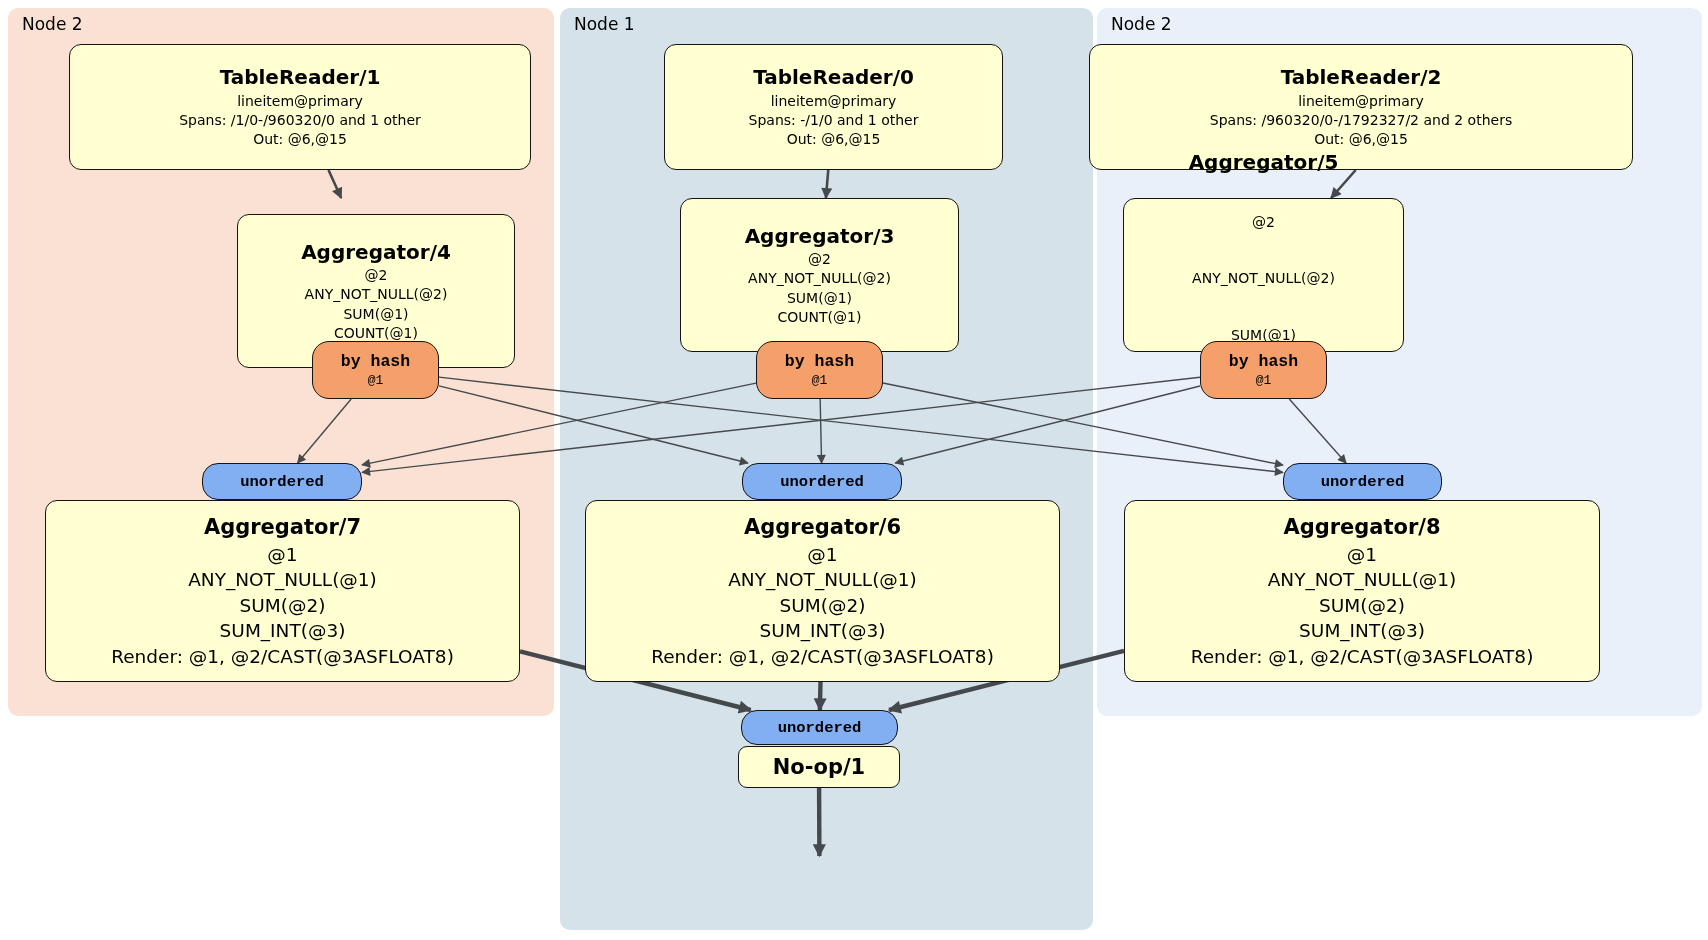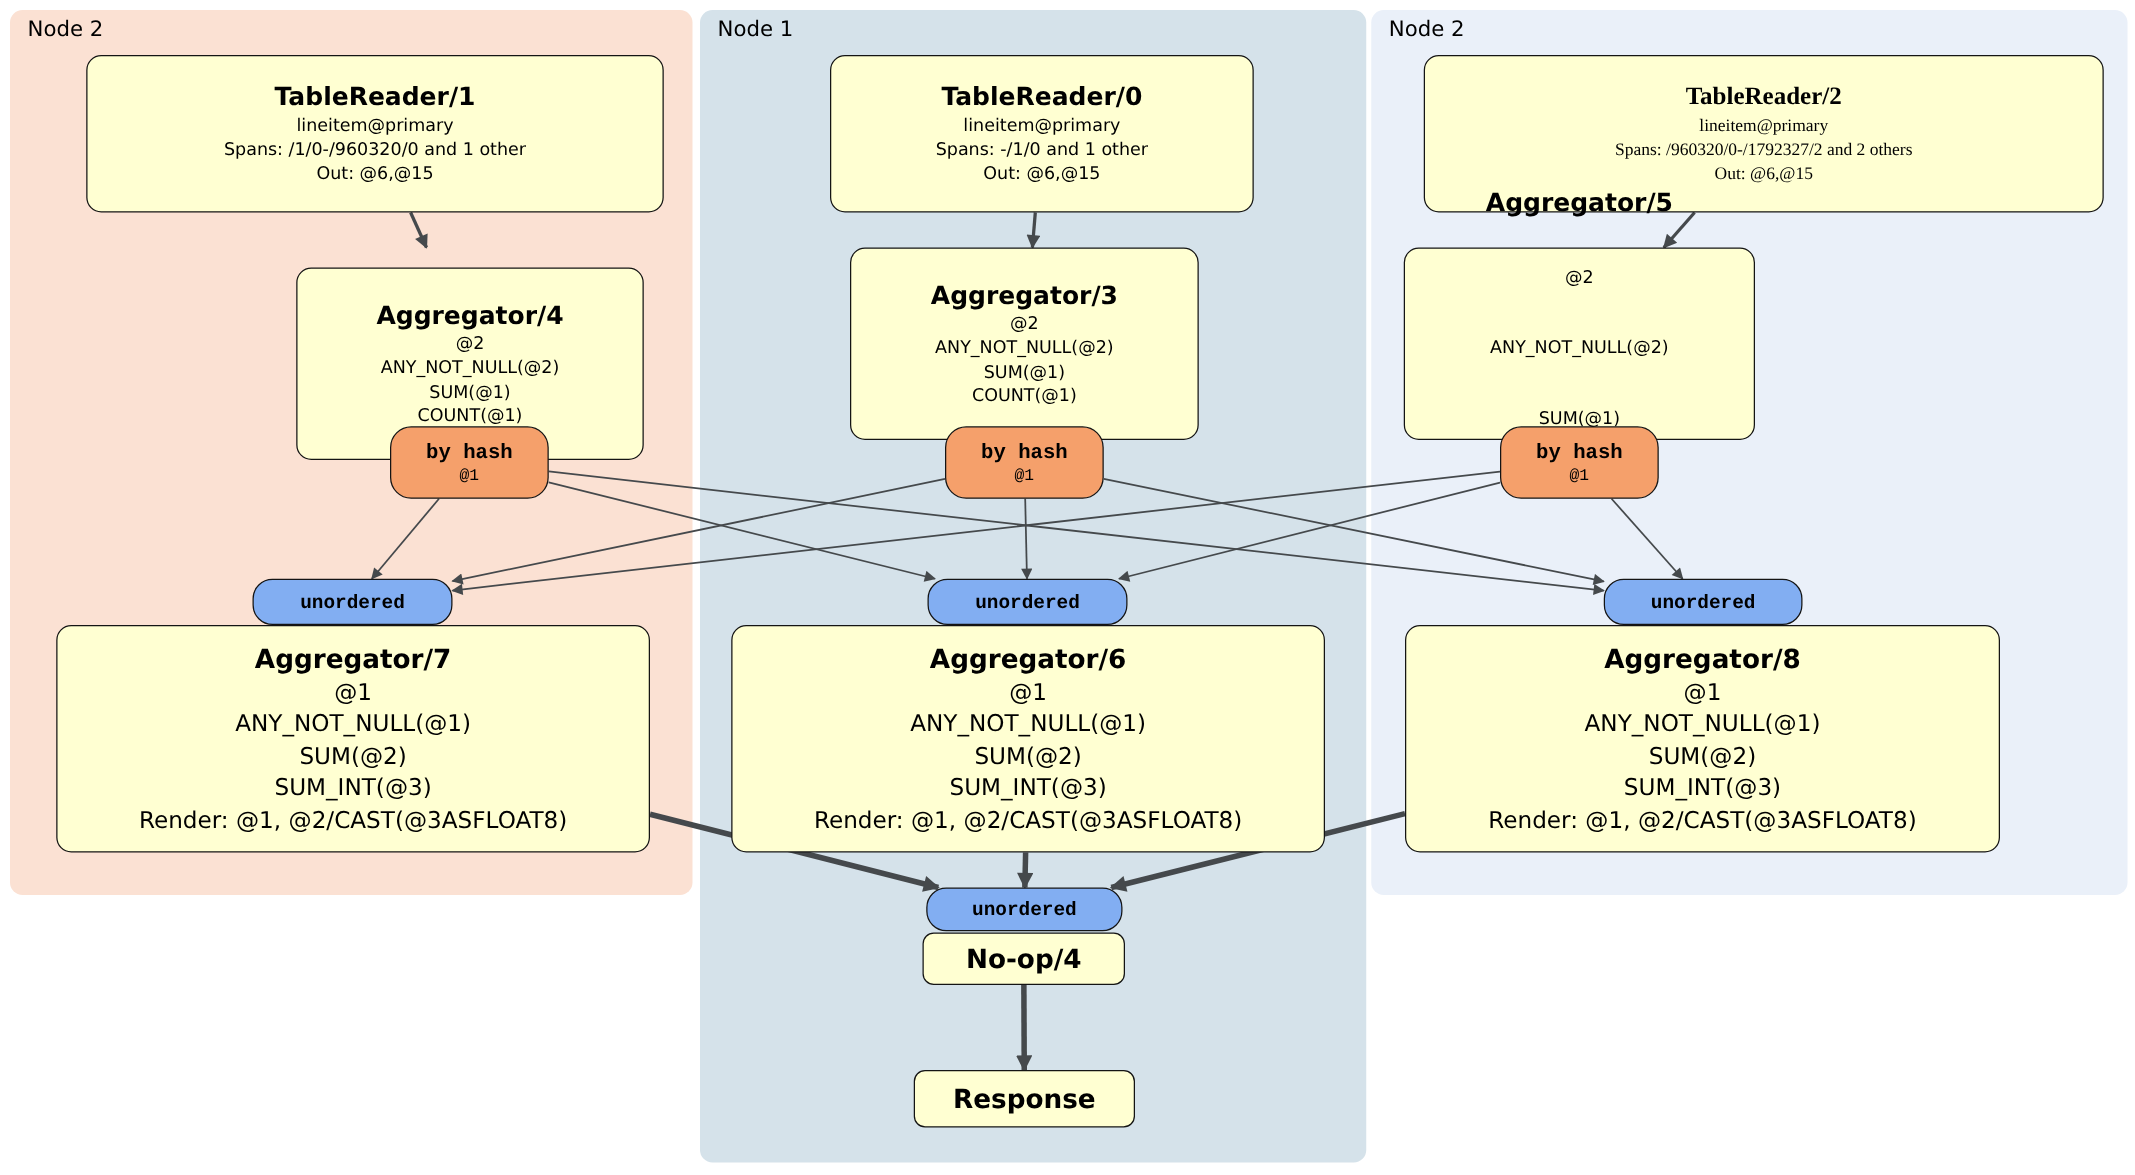--- a/index.html
+++ b/index.html
@@ -36,21 +36,21 @@
   .router{background:var(--router-fill);border-radius:17px;}
   .router .ptitle{font-weight:bold;font-size:16.5px;line-height:1.25;}
   .router .psub{font-size:13px;line-height:1.2;}
   .sync{background:var(--sync-fill);border-radius:16px;}
   .sync .ptitle{font-weight:bold;font-size:15.5px;}
   .smallbox{border-radius:9px;}
   .smallbox .title{font-size:21px;}
   
   #tr1{left:69px;top:44px;width:460px;height:124px;}
   #tr0{left:664px;top:44px;width:337px;height:124px;}
-  #tr2{left:1139px;top:44px;width:542px;height:124px;font-family:Liberation Serif, serif;}
+  #tr2{left:1089px;top:44px;width:542px;height:124px;}
   #agg4{left:237px;top:214px;width:276px;height:152px;}
   #agg3{left:680px;top:198px;width:277px;height:152px;}
   #agg5{left:1123px;top:198px;width:279px;height:152px;gap:37px;}
   #byhash4{left:312px;top:341px;width:125px;height:56px;}
   #byhash3{left:756px;top:341px;width:125px;height:56px;}
   #byhash5{left:1200px;top:341px;width:125px;height:56px;}
   #unord7{left:202px;top:463px;width:158px;height:35px;}
   #unord6{left:742px;top:463px;width:158px;height:35px;}
   #unord8{left:1283px;top:463px;width:157px;height:35px;}
   #agg7{left:45px;top:500px;width:473px;height:180px;}
@@ -195,19 +195,16 @@
     <div class="bline">ANY_NOT_NULL(@1)</div>
     <div class="bline">SUM(@2)</div>
     <div class="bline">SUM_INT(@3)</div>
     <div class="bline">Render: @1, @2/CAST(@3ASFLOAT8)</div>
   </div>
 
   <div class="pill sync" id="unord9">
     <div class="ptitle">unordered</div>
   </div>
   <div class="gnode smallbox" id="noop9">
-    <div class="title">No-op/4</div>
-  </div>
-  <div class="gnode smallbox" id="response">
-    <div class="title">Response</div>
+    <div class="title">No-op/1</div>
   </div>
 
 </div>
 
 </body></html>

